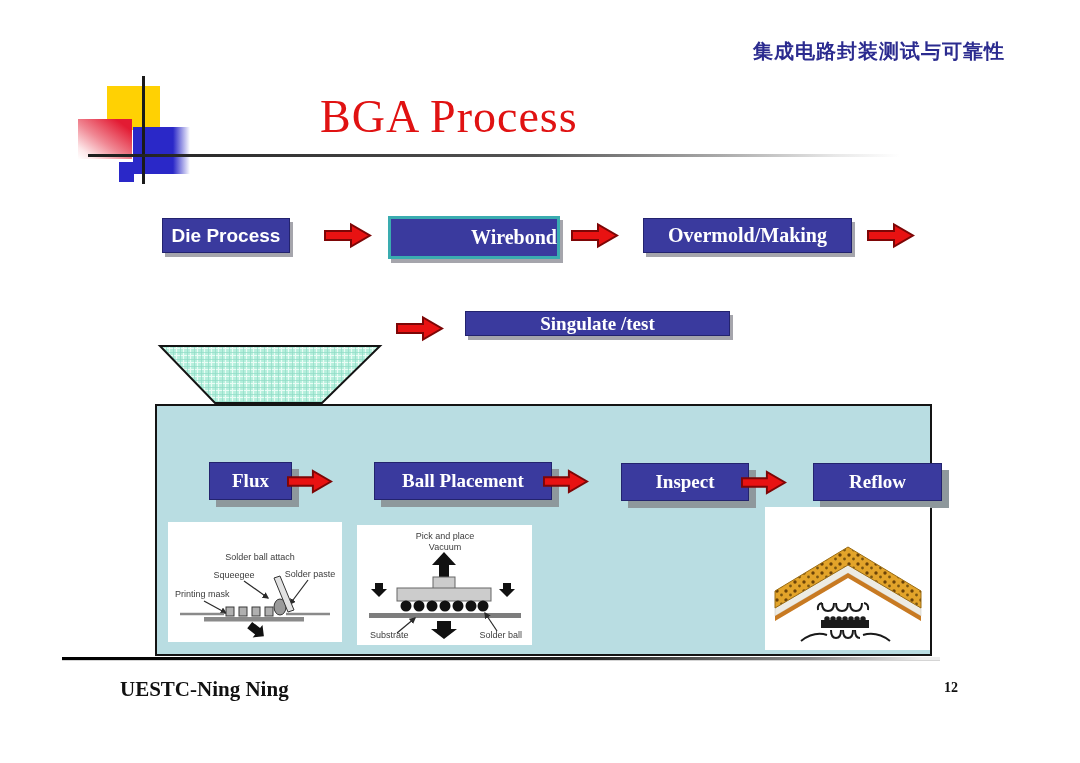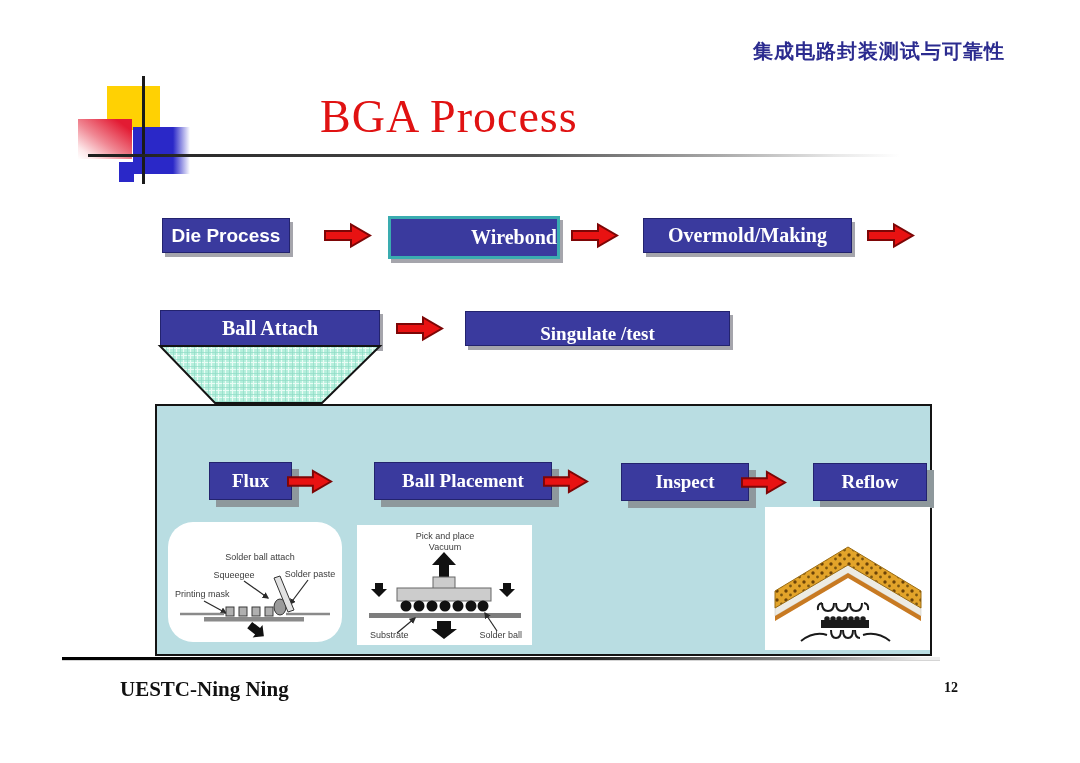--- a/index.html
+++ b/index.html
@@ -28,45 +28,45 @@
 
   
   .navy-box{position:absolute;background:#3a3a9e;color:#ffffff;display:flex;align-items:center;
     justify-content:center;font-family:"Liberation Serif",serif;font-weight:bold;font-size:20px;
     border:1px solid #23236e;box-shadow:3px 4px 0 rgba(55,55,70,.45);box-sizing:border-box;}
   .box-die{left:162px;top:218px;width:128px;height:35px;
     font-family:"Liberation Sans",sans-serif;font-size:19px;}
   .box-wirebond{left:388px;top:216px;width:172px;height:43px;border:3px solid #3aacb0;justify-content:flex-end;}
   .box-overmold{left:643px;top:218px;width:209px;height:35px;}
   .box-ballattach{left:160px;top:310px;width:220px;height:37px;}
-  .box-singulate{left:465px;top:311px;width:265px;height:35px;font-size:19px;align-items:flex-end;}
+  .box-singulate{left:465px;top:311px;width:265px;height:25px;font-size:19px;}
 
   .flow-arrow{position:absolute;width:48px;height:29px;}
   .arr1{left:324px;top:221px;} .arr2{left:571px;top:221px;} .arr3{left:867px;top:221px;}
   .arr4{left:396px;top:314px;}
   .step-arrow{position:absolute;width:46px;height:27px;}
   .arr5{left:287px;top:468px;} .arr6{left:543px;top:468px;} .arr7{left:741px;top:469px;}
 
   
   .funnel{position:absolute;left:152px;top:345px;width:236px;height:60px;}
 
   
   .detail-panel{position:absolute;left:155px;top:404px;width:777px;height:252px;
     background:#b9dde2;border:2px solid #141414;box-sizing:border-box;}
 
   .step-box{position:absolute;background:#3a3a9e;color:#ffffff;display:flex;align-items:center;
     justify-content:center;font-family:"Liberation Serif",serif;font-weight:bold;font-size:19px;
     border:1px solid #23236e;box-shadow:7px 7px 0 #8e989c;box-sizing:border-box;margin-left:24px;}
   .step-flux{left:185px;top:462px;width:83px;height:38px;}
   .step-place{left:350px;top:462px;width:178px;height:38px;}
   .step-inspect{left:597px;top:463px;width:128px;height:38px;}
-  .step-reflow{left:789px;top:463px;width:114px;height:38px;}
+  .step-reflow{left:789px;top:463px;width:129px;height:38px;}
 
   .white-panel{position:absolute;background:#ffffff;}
-  .panel-stencil{left:168px;top:522px;width:174px;height:120px;border-radius:25px;}
+  .panel-stencil{left:168px;top:522px;width:174px;height:120px;}
   .panel-pickplace{left:357px;top:525px;width:175px;height:120px;}
   .panel-reflow{left:765px;top:507px;width:165px;height:143px;}
   .white-panel svg{display:block;width:100%;height:100%;}
 
   .diag-label{font-family:"Liberation Sans",sans-serif;font-size:9px;fill:#3c3c3c;}
 
   
   .footer-rule{position:absolute;left:62px;top:657px;width:878px;height:3px;
     background:linear-gradient(to right,#000 0%,#222 60%,#888 85%,#eee 98%);
     border-bottom:1px solid #d5d5d5;}
@@ -104,23 +104,20 @@
   <svg class="flow-arrow arr2" viewBox="0 0 48 28">
     <polygon points="1,9.5 27,9.5 27,3 46,14 27,25 27,18.5 1,18.5" fill="#e81212" stroke="#7d0606" stroke-width="2"></polygon>
   </svg>
   <div class="navy-box box-overmold">
     <span>Overmold/Making</span>
   </div>
   <svg class="flow-arrow arr3" viewBox="0 0 48 28">
     <polygon points="1,9.5 27,9.5 27,3 46,14 27,25 27,18.5 1,18.5" fill="#e81212" stroke="#7d0606" stroke-width="2"></polygon>
   </svg>
 
-  <div class="navy-box box-ballattach">
-    <span>Ball Attach</span>
-  </div>
   <svg class="flow-arrow arr4" viewBox="0 0 48 28">
     <polygon points="1,9.5 27,9.5 27,3 46,14 27,25 27,18.5 1,18.5" fill="#e81212" stroke="#7d0606" stroke-width="2"></polygon>
   </svg>
   <div class="navy-box box-singulate">
     <span>Singulate /test</span>
   </div>
 
   <svg class="funnel" viewBox="0 0 236 60">
     <defs>
       <pattern id="funnelGrid" width="7" height="7" patternUnits="userSpaceOnUse">

